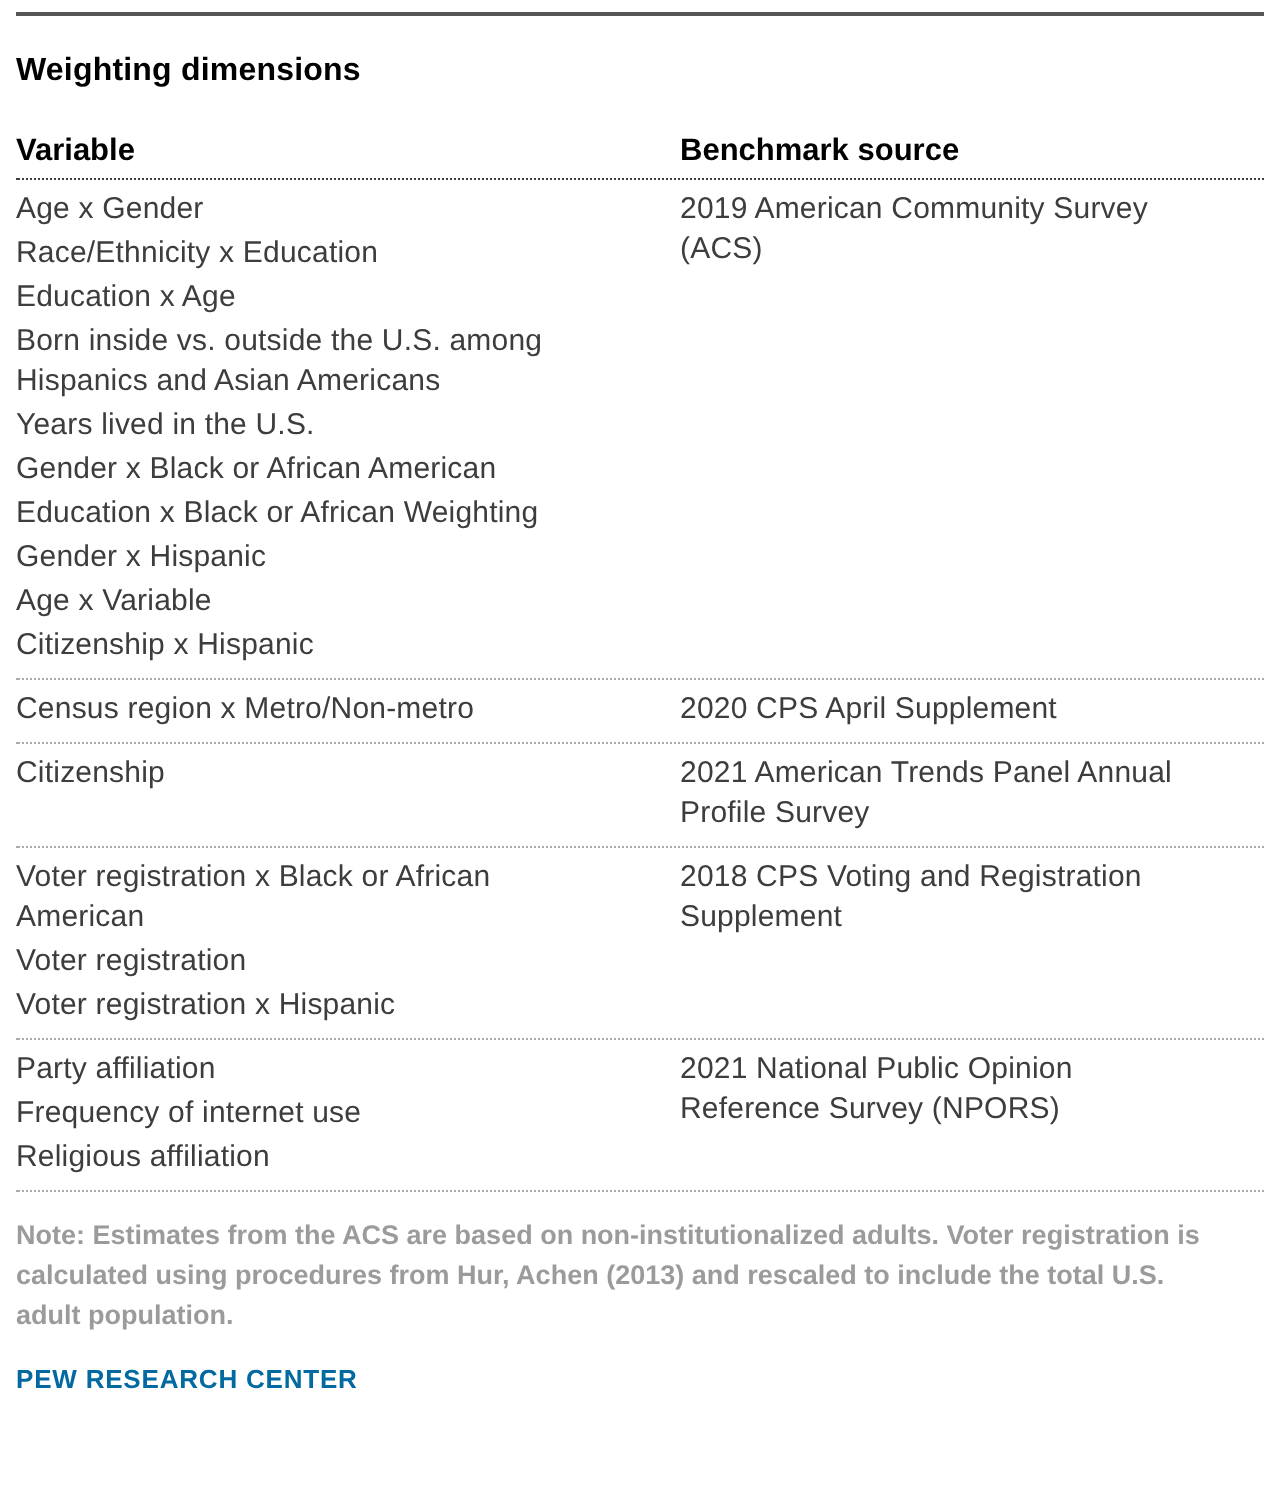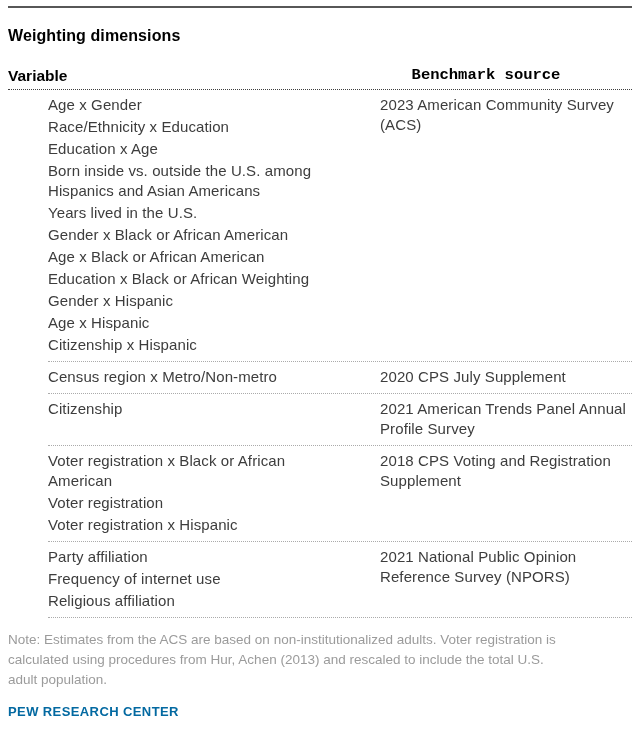--- a/index.html
+++ b/index.html
@@ -36,26 +36,25 @@
     padding-bottom: 4px;
     border-bottom: 1px dotted #3f3f3f;
   }
   .th {
     font-size: 15.5px;
     line-height: 19px;
     font-weight: bold;
     color: #000000;
   }
   .th-left { width: 332px; }
-  .th-right { flex: 1; text-align: center; font-family: Liberation Mono, monospace; }
+  .th-right { flex: 1; text-align: left; }
   .group {
     display: flex;
     padding: 5px 0 6px 0;
     border-bottom: 1px dotted #ababab;
-    margin-left: 40px;
   }
   .cell-left {
     width: 332px;
     box-sizing: border-box;
     padding-right: 8px;
   }
   .cell-right { flex: 1; }
   .var, .src {
     font-size: 15px;
     line-height: 20px;
@@ -64,20 +63,21 @@
     white-space: pre-line;
   }
   .var { margin-bottom: 2px; }
   .var:last-child { margin-bottom: 0; }
   .note {
     font-size: 13.5px;
     line-height: 20px;
     color: #9b9b9b;
     margin: 12px 0 0 0;
     white-space: pre-line;
+    font-weight: bold;
   }
   .footer {
     font-size: 13px;
     line-height: 16px;
     font-weight: bold;
     color: #0369a1;
     letter-spacing: 0.4px;
     margin: 14px 0 0 0;
   }
 </style>
@@ -97,38 +97,37 @@
 
   <div class="group">
     <div class="cell-left">
       <div class="var">Age x Gender</div>
       <div class="var">Race/Ethnicity x Education</div>
       <div class="var">Education x Age</div>
       <div class="var">Born inside vs. outside the U.S. among
 Hispanics and Asian Americans</div>
       <div class="var">Years lived in the U.S.</div>
       <div class="var">Gender x Black or African American</div>
-      <div class="var">Age x Black or African American</div>
       <div class="var">Education x Black or African Weighting</div>
       <div class="var">Gender x Hispanic</div>
-      <div class="var">Age x Hispanic</div>
+      <div class="var">Age x Variable</div>
       <div class="var">Citizenship x Hispanic</div>
     </div>
     <div class="cell-right">
-      <div class="src">2023 American Community Survey
+      <div class="src">2019 American Community Survey
 (ACS)</div>
     </div>
   </div>
 
   <div class="group">
     <div class="cell-left">
       <div class="var">Census region x Metro/Non-metro</div>
     </div>
     <div class="cell-right">
-      <div class="src">2020 CPS July Supplement</div>
+      <div class="src">2020 CPS April Supplement</div>
     </div>
   </div>
 
   <div class="group">
     <div class="cell-left">
       <div class="var">Citizenship</div>
     </div>
     <div class="cell-right">
       <div class="src">2021 American Trends Panel Annual
 Profile Survey</div>

